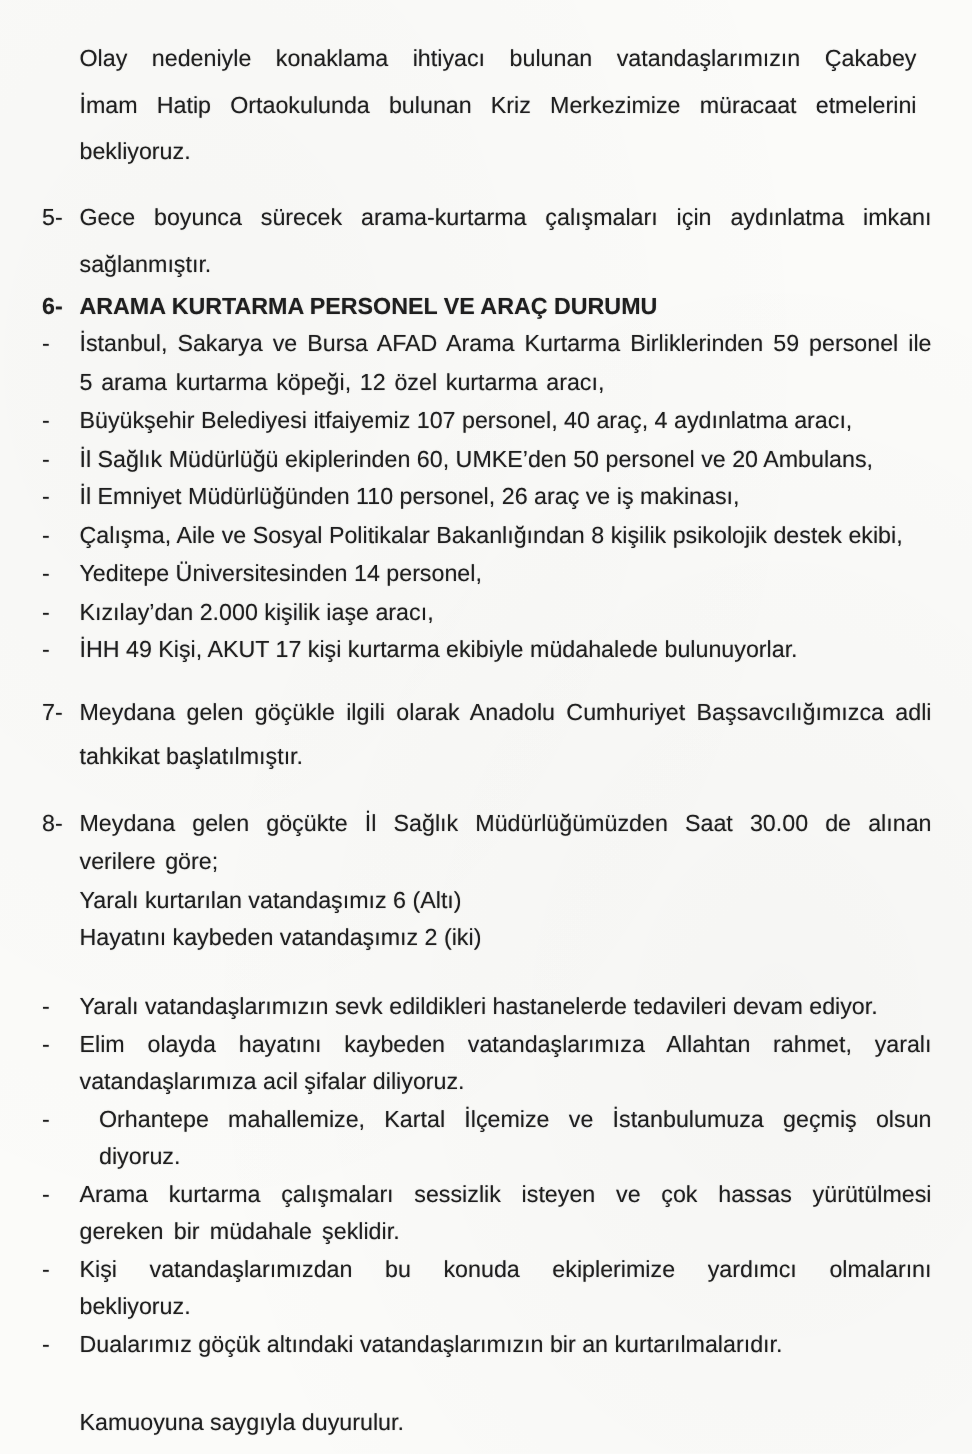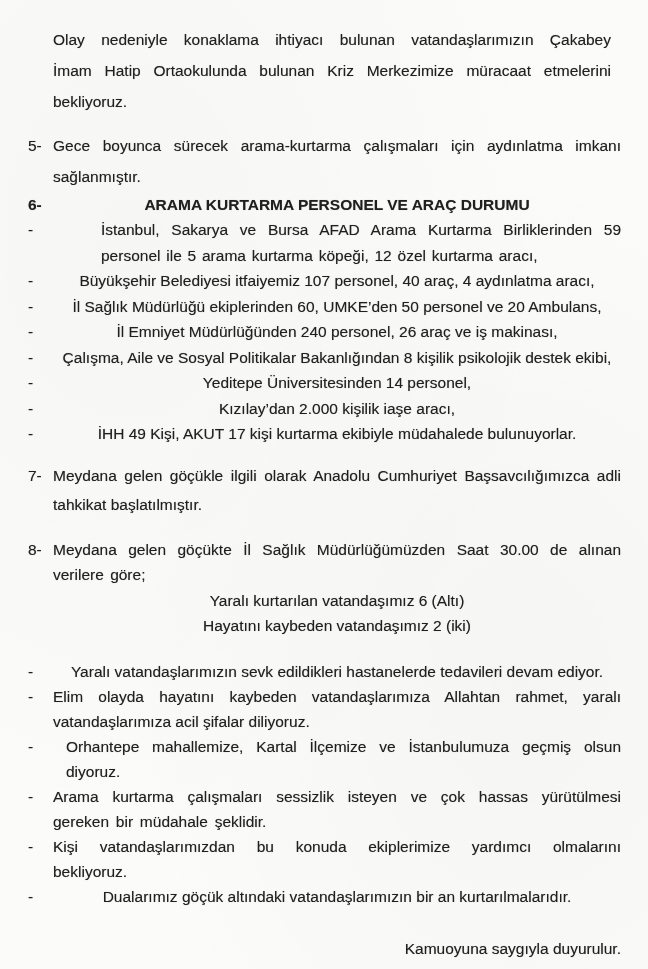--- a/index.html
+++ b/index.html
@@ -13,37 +13,37 @@
     color: #1f1f1f;
     overflow: hidden;
   }
   .page {
     box-sizing: border-box;
     width: 648px; height: 969px;
     padding: 24px 27px 0 28px;
     font-size: 15.5px;
     text-shadow: 0 0 0.8px rgba(40,40,40,0.45);
   }
-  p { margin: 0; text-align: right; }
+  p { margin: 0; }
   .row { display: flex; align-items: flex-start; }
   .marker { flex: 0 0 25px; width: 25px; }
   .txt { flex: 1; text-align: justify; }
-  .txt.left-align { text-align: center; }
+  .txt.left-align { text-align: left; }
 
   .intro {
     margin-left: 25px;
     padding-right: 10px;
     line-height: 31px;
     text-align: justify;
     word-spacing: 4.5px;
   }
   .item5 { margin-top: 13px; line-height: 31px; }
   .heading6 { line-height: 25px; font-weight: 700; }
   .list6 .row { line-height: 25.5px; }
-  .list6 .row:nth-child(1) .txt { word-spacing: 1.5px; margin-left: 48px; }
+  .list6 .row:nth-child(1) .txt { word-spacing: 1.5px; }
   .item7 { margin-top: 14px; line-height: 29px; }
   .item8 { margin-top: 18px; line-height: 25.5px; }
   .item8 .lead { word-spacing: 2px; }
   .stack { flex: 1; }
   .closing-list { margin-top: 20px; }
   .closing-list .row { line-height: 25px; }
   .closing-list .row:nth-child(3) .txt { word-spacing: 2.5px; margin-left: 13px; }
   .closing-list .row:nth-child(4) .txt { word-spacing: 2.5px; }
   .closing-list .row:nth-child(5) .txt { word-spacing: 4.5px; }
   .closing {
@@ -77,21 +77,21 @@
     <div class="row">
       <span class="marker">-</span>
       <p class="txt left-align">Büyükşehir Belediyesi itfaiyemiz 107 personel, 40 araç, 4 aydınlatma aracı,</p>
     </div>
     <div class="row">
       <span class="marker">-</span>
       <p class="txt left-align">İl Sağlık Müdürlüğü ekiplerinden 60, UMKE’den 50 personel ve 20 Ambulans,</p>
     </div>
     <div class="row">
       <span class="marker">-</span>
-      <p class="txt left-align">İl Emniyet Müdürlüğünden 240 personel, 26 araç ve iş makinası,</p>
+      <p class="txt left-align">İl Emniyet Müdürlüğünden 110 personel, 26 araç ve iş makinası,</p>
     </div>
     <div class="row">
       <span class="marker">-</span>
       <p class="txt left-align">Çalışma, Aile ve Sosyal Politikalar Bakanlığından 8 kişilik psikolojik destek ekibi,</p>
     </div>
     <div class="row">
       <span class="marker">-</span>
       <p class="txt left-align">Yeditepe Üniversitesinden 14 personel,</p>
     </div>
     <div class="row">

